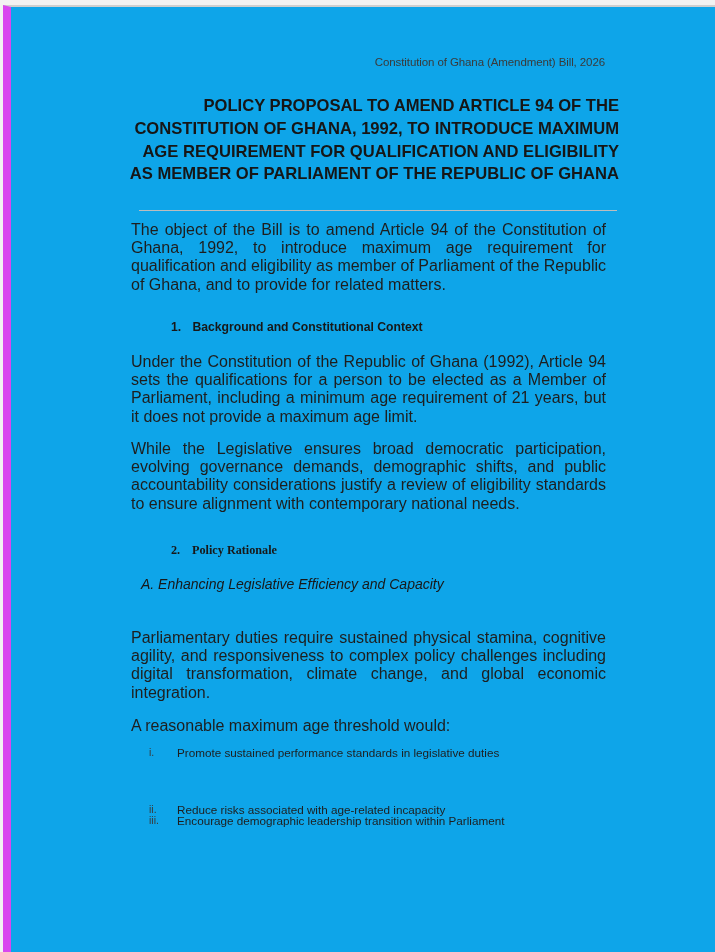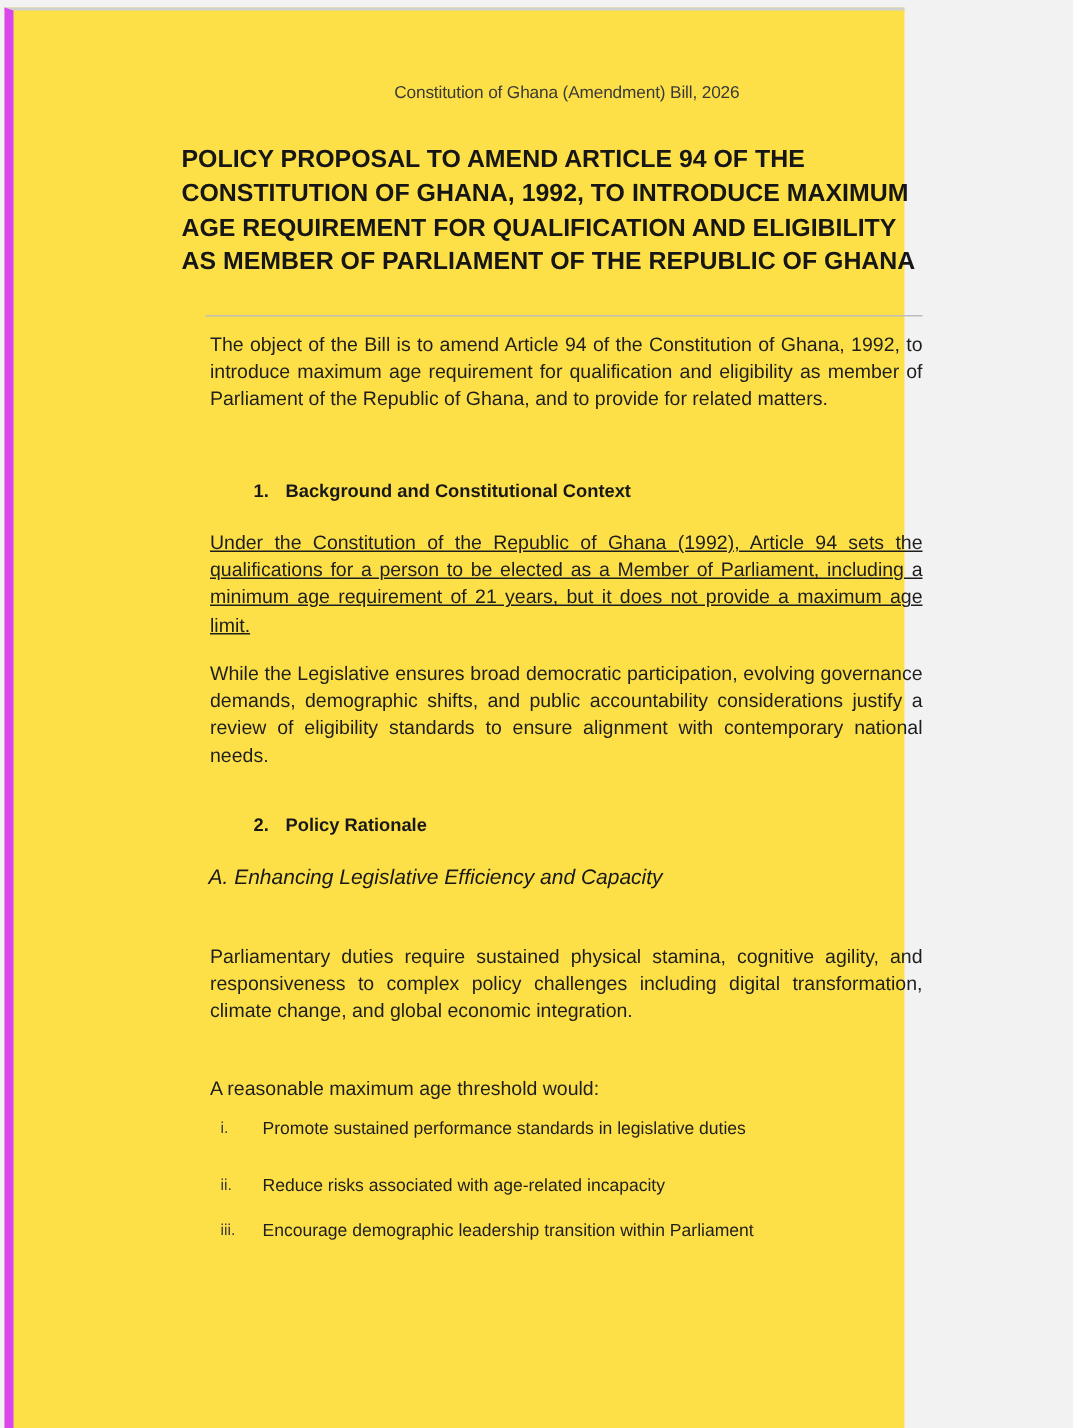--- a/index.html
+++ b/index.html
@@ -12,84 +12,84 @@
       background: #f2f2f2;
       position: relative;
       overflow: hidden;
       font-family: "Liberation Sans", sans-serif;
       color: #1c1c1c;
     }
     .page {
       position: absolute;
       left: 3px;
       top: 5px;
-      width: 600px;
+      width: 712px;
       height: 947px;
-      background: #fde047;
-      border-left: 6px solid #d946ef;
+      background: #0ea5e9;
+      border-left: 8px solid #d946ef;
       border-top: 2px solid #cfcfcf;
       box-sizing: border-box;
     }
     .running-header {
       position: absolute;
       top: 49px;
       right: 110px;
       font-size: 11.5px;
       color: #3a3a3a;
       letter-spacing: -0.1px;
     }
     .doc-title {
       position: absolute;
       left: 112px;
       top: 88px;
       width: 496px;
-      text-align: left;
+      text-align: right;
       font-weight: bold;
       font-size: 16.6px;
       line-height: 22.8px;
       color: #161616;
       margin: 0;
     }
     .title-rule {
       position: absolute;
       left: 128px;
       top: 203px;
       width: 478px;
       height: 0;
       border-top: 1.2px solid #bdbdbd;
     }
     .para {
       position: absolute;
-      left: 131px;
+      left: 120px;
       width: 475px;
-      font-size: 13px;
+      font-size: 16px;
       line-height: 18.2px;
       text-align: justify;
       margin: 0;
       color: #1e1e1e;
     }
     .p-object { top: 214px; }
-    .p-bg1 { top: 346px; text-decoration: underline; }
+    .p-bg1 { top: 346px; }
     .p-bg2 { top: 433px; }
     .p-parl { top: 622px; }
     .p-threshold { top: 710px; }
     .section-heading {
       position: absolute;
       left: 148px;
       font-weight: bold;
       font-size: 12.2px;
       margin: 12px;
       color: #181818;
     }
     .section-heading .num {
       display: inline-block;
       width: 18px;
     }
     .h-bg { top: 301px; }
-    .h-rationale { top: 524px; }
+    .h-rationale { top: 524px; font-family: Liberation Serif, serif; }
     .subheading {
       position: absolute;
       left: 130px;
       top: 569px;
       font-weight: normal;
       font-style: italic;
       font-size: 14px;
       margin: 0;
       color: #181818;
     }
@@ -103,21 +103,21 @@
     }
     .list-item .marker {
       display: inline-block;
       width: 36px;
       padding-left: 8px;
       box-sizing: border-box;
       font-size: 10.5px;
       color: #3a3a3a;
     }
     .li-1 { top: 739px; }
-    .li-2 { top: 777px; }
+    .li-2 { top: 796px; }
     .li-3 { top: 807px; }
   </style>
 </head>
 <body>
 
 <div class="page">
 
   <div class="running-header">Constitution of Ghana (Amendment) Bill, 2026</div>
 
   <h1 class="doc-title">POLICY PROPOSAL TO AMEND ARTICLE 94 OF THE CONSTITUTION OF GHANA, 1992, TO INTRODUCE MAXIMUM AGE REQUIREMENT FOR QUALIFICATION AND ELIGIBILITY AS MEMBER OF PARLIAMENT OF THE REPUBLIC OF GHANA</h1>

